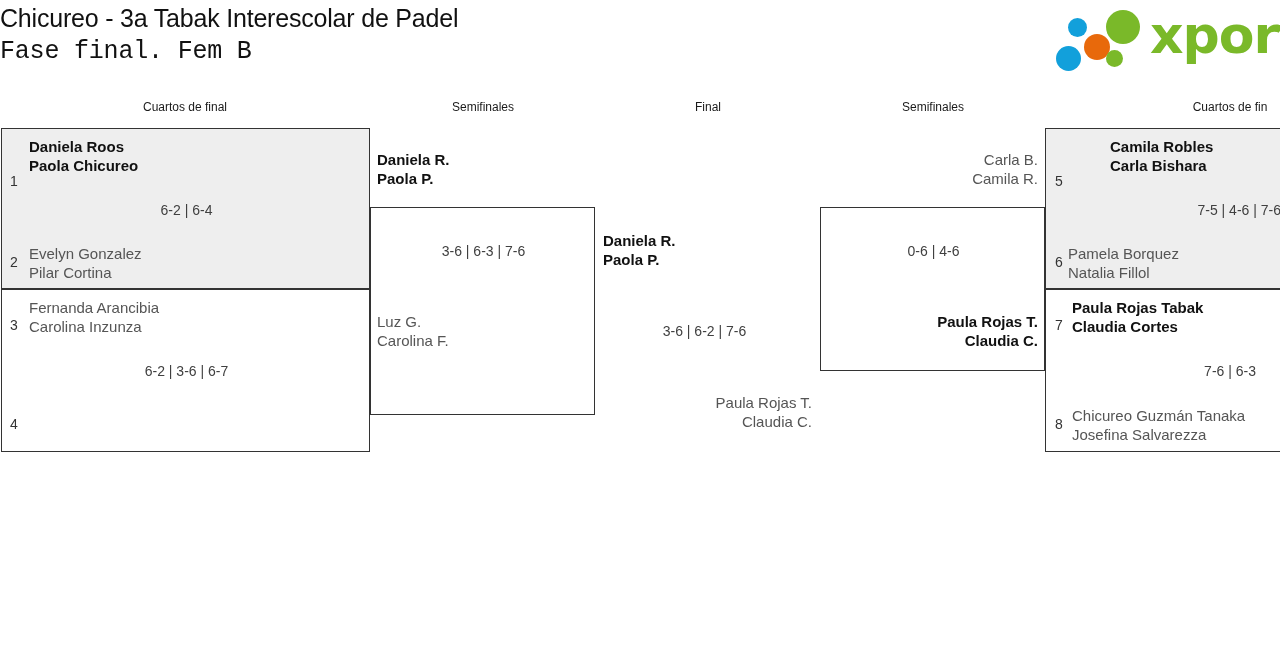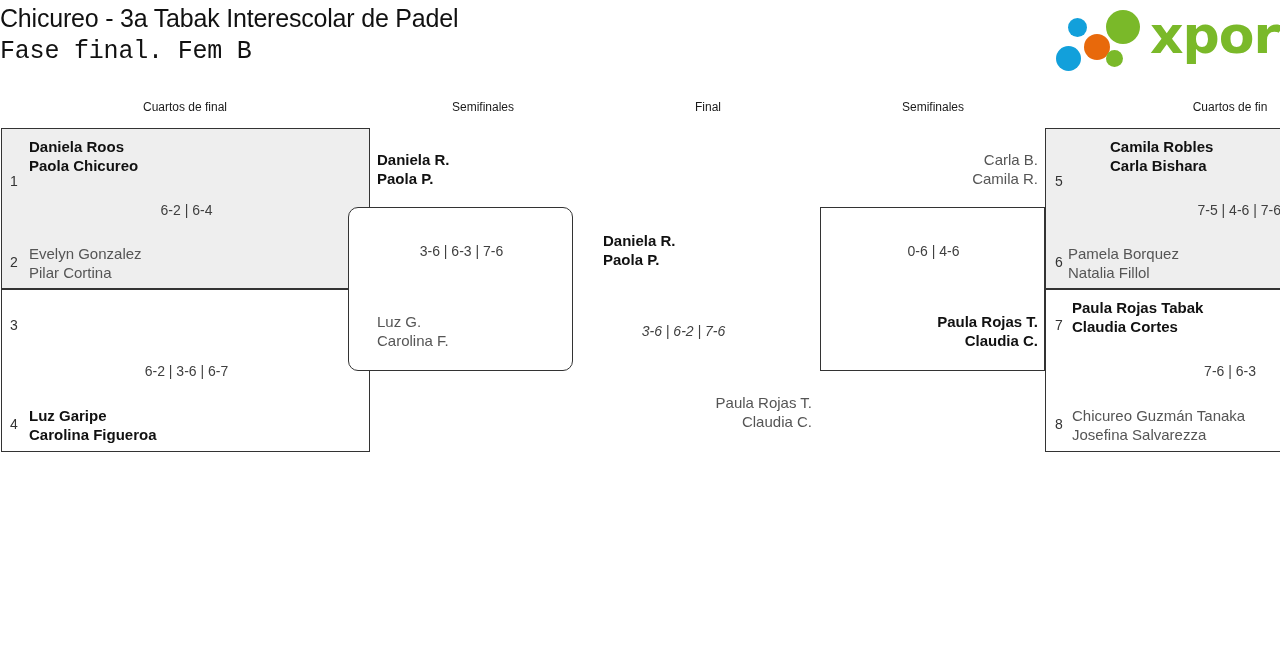--- a/index.html
+++ b/index.html
@@ -95,45 +95,45 @@
     <div class="score" style="left:0px;top:72px;width:369px;text-align:center;">6-2 | 6-4</div>
     <div class="seed" style="left:3px;top:125px;">2</div>
     <div class="team lose" style="left:27px;top:115px;">
       <span class="n">Evelyn Gonzalez</span>
       <span class="n">Pilar Cortina</span>
     </div>
   </div>
 
   <div class="box white" style="left:1px;top:289px;width:369px;height:163px;">
     <div class="seed" style="left:3px;top:27px;">3</div>
+    <div class="team lose" style="left:27px;top:8px;">
+      <span class="n">Fernanda Arancibia</span>
+      <span class="n">Carolina Inzunza</span>
+    </div>
     <div class="score" style="left:0px;top:72px;width:369px;text-align:center;">6-2 | 3-6 | 6-7</div>
     <div class="seed" style="left:3px;top:126px;">4</div>
-    <div class="team win" style="left:27px;top:116px;">
-      <span class="n">Luz Garipe</span>
-      <span class="n">Carolina Figueroa</span>
-    </div>
   </div>
 
-  <div class="box white" style="left:348px;top:207px;width:225px;height:164px;border-radius:10px;">
+  <div class="box white" style="left:370px;top:207px;width:225px;height:208px;">
     <div class="score" style="left:0px;top:34px;width:225px;text-align:center;">3-6 | 6-3 | 7-6</div>
   </div>
   <div class="team win" style="left:377px;top:150px;">
     <span class="n">Daniela R.</span>
     <span class="n">Paola P.</span>
   </div>
   <div class="team lose" style="left:377px;top:312px;">
     <span class="n">Luz G.</span>
     <span class="n">Carolina F.</span>
   </div>
 
   <div class="team win" style="left:603px;top:231px;">
     <span class="n">Daniela R.</span>
     <span class="n">Paola P.</span>
   </div>
-  <div class="score" style="left:571px;top:322px;width:225px;text-align:center;font-style:italic;">3-6 | 6-2 | 7-6</div>
+  <div class="score" style="left:592px;top:322px;width:225px;text-align:center;">3-6 | 6-2 | 7-6</div>
   <div class="team lose right" style="left:612px;top:393px;width:200px;">
     <span class="n">Paula Rojas T.</span>
     <span class="n">Claudia C.</span>
   </div>
 
   <div class="box white" style="left:820px;top:207px;width:225px;height:164px;">
     <div class="score" style="left:0px;top:34px;width:225px;text-align:center;">0-6 | 4-6</div>
   </div>
   <div class="team lose right" style="left:838px;top:150px;width:200px;">
     <span class="n">Carla B.</span>

